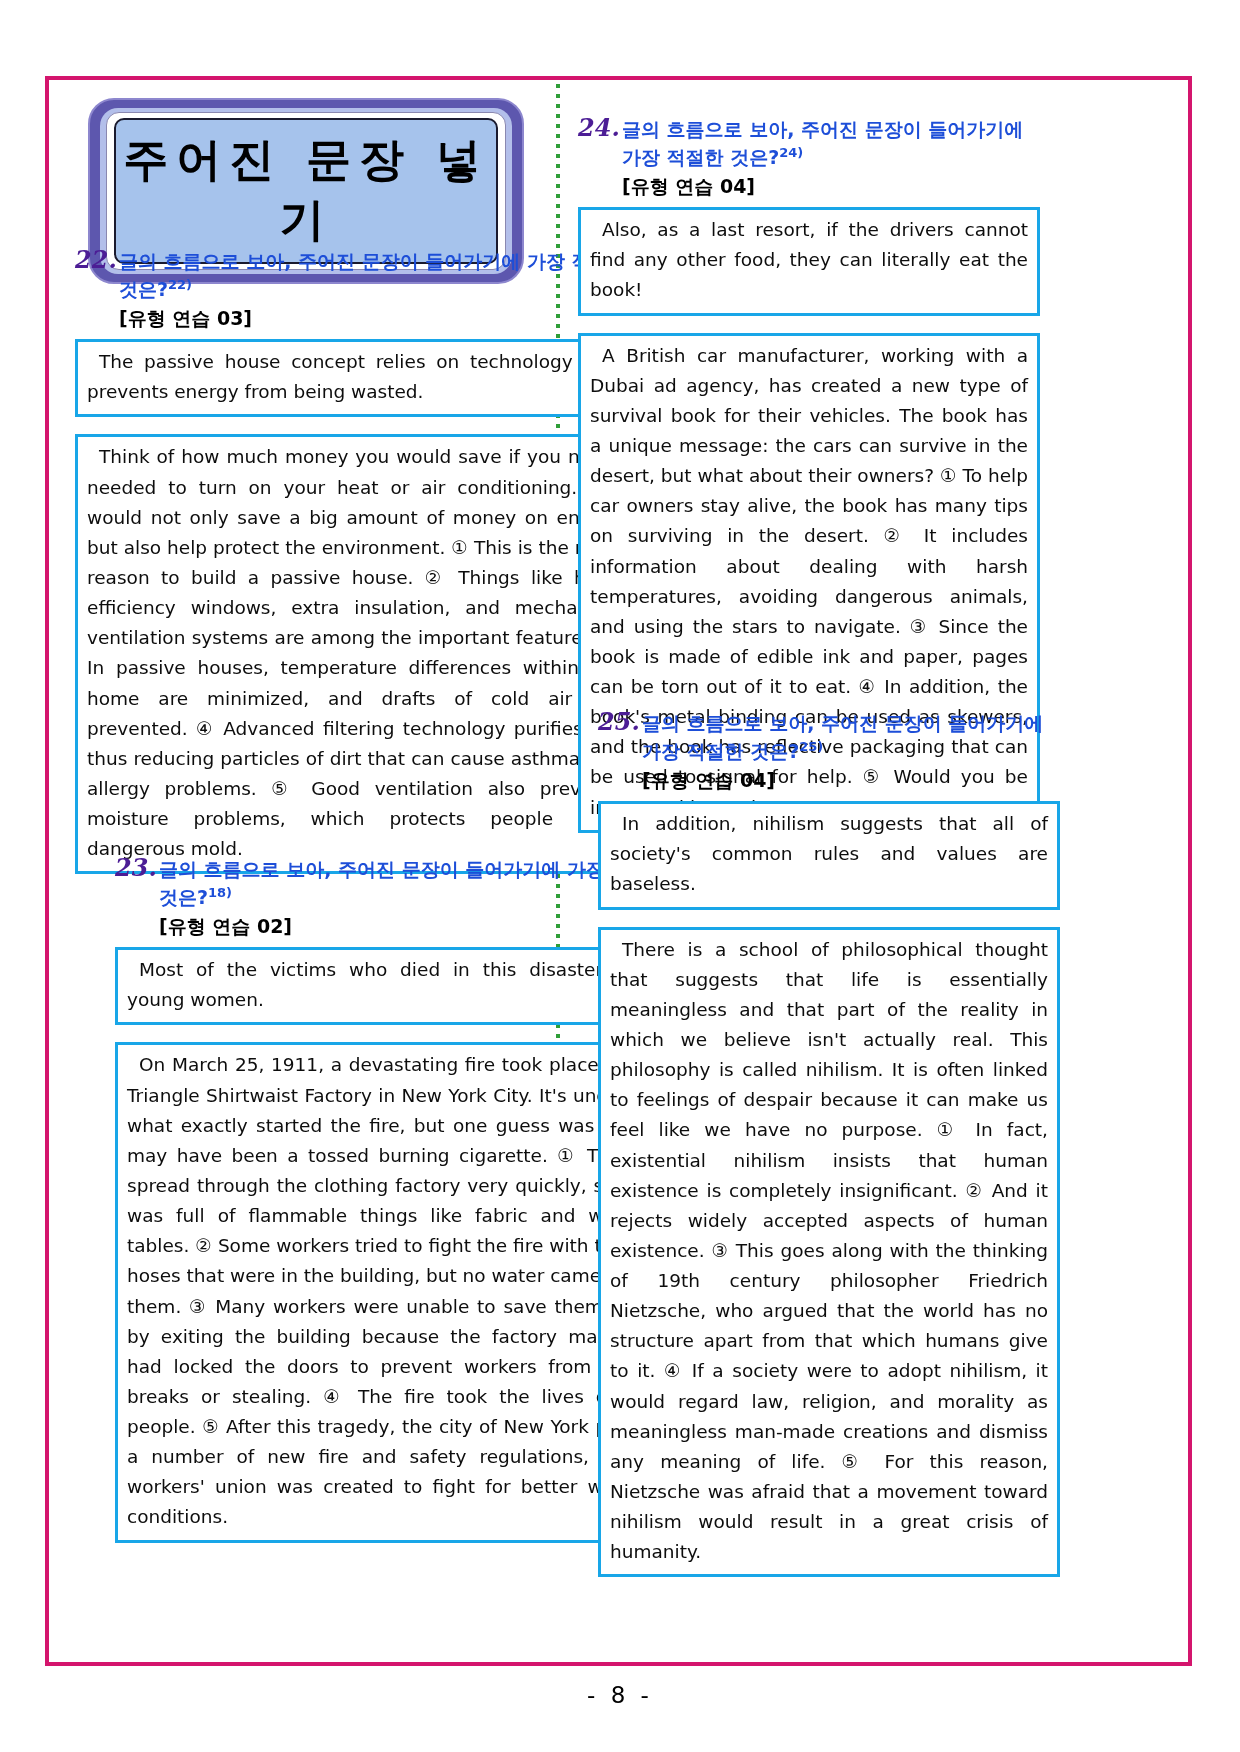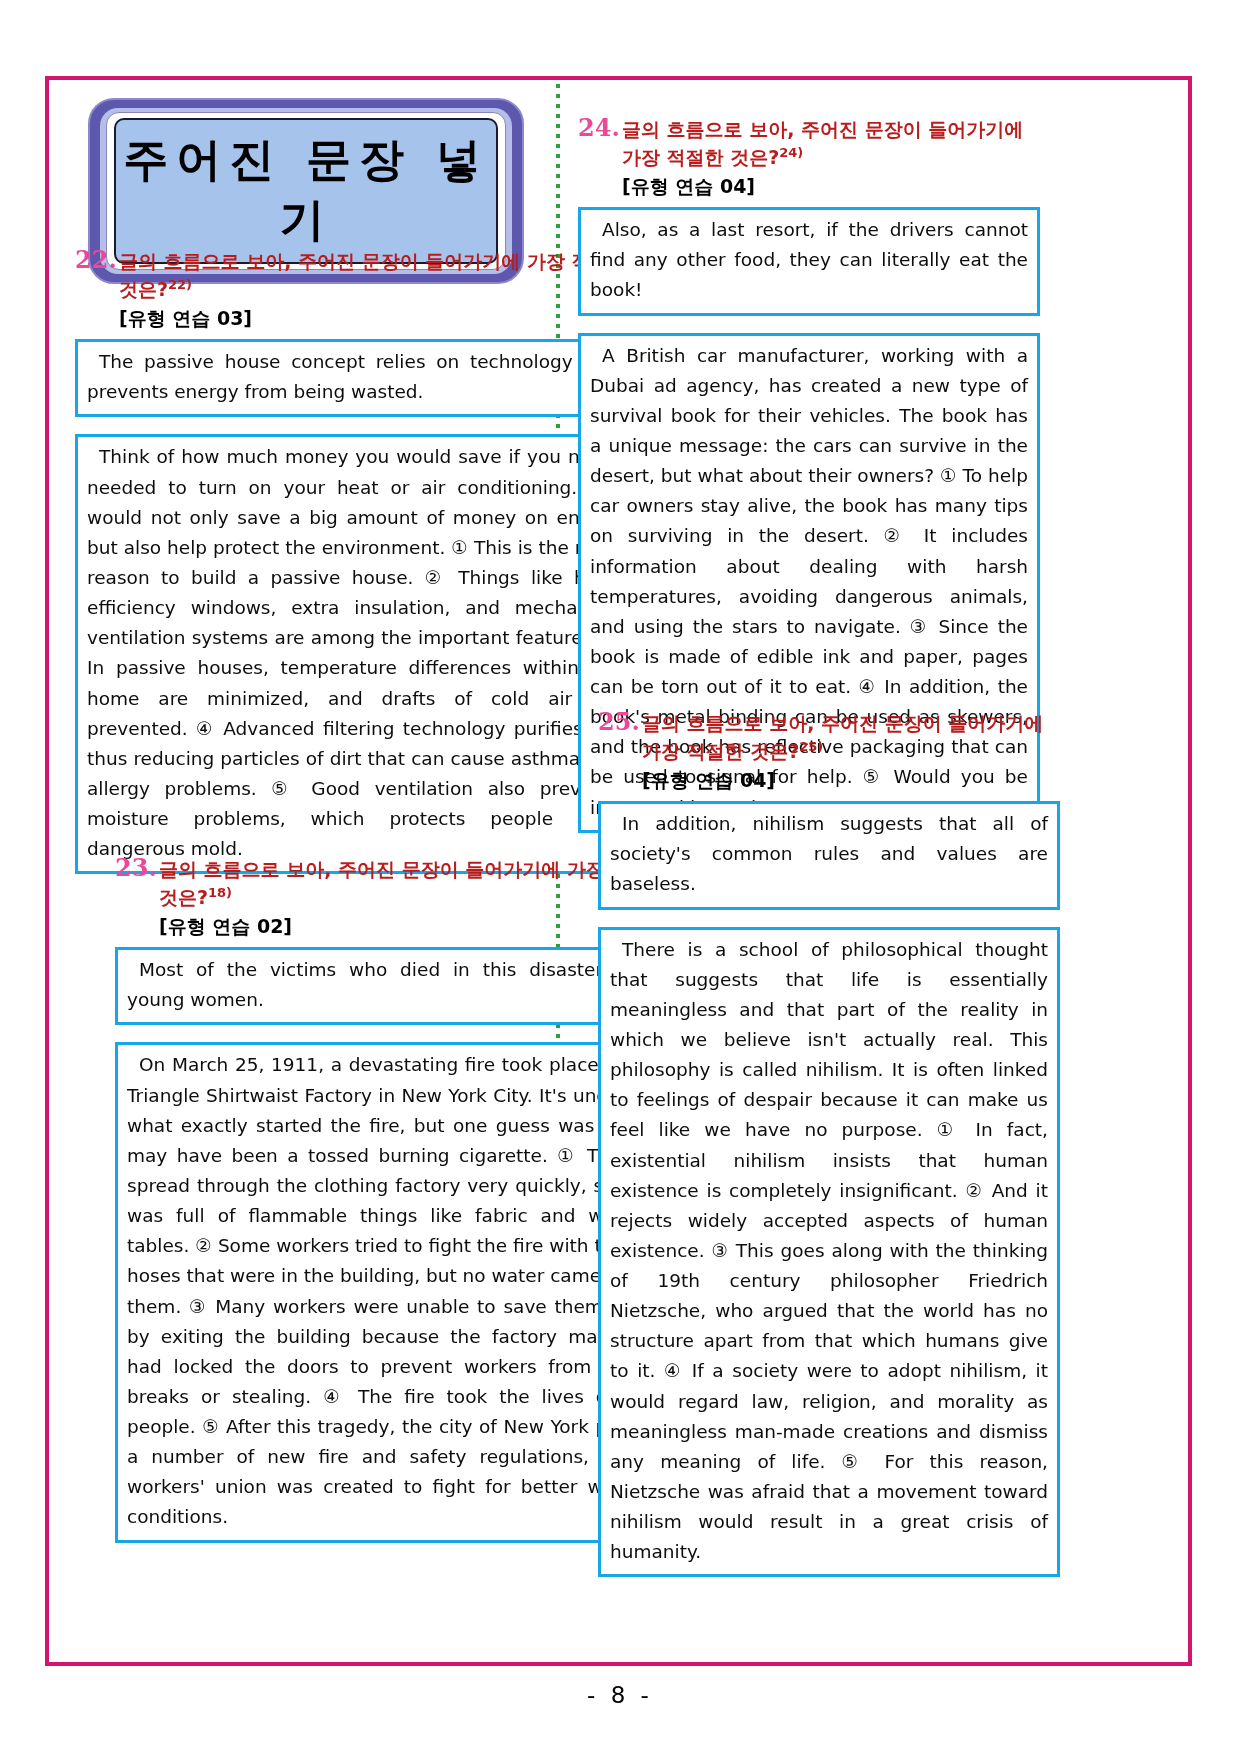--- a/index.html
+++ b/index.html
@@ -28,23 +28,23 @@
     font-family:"DejaVu Sans","Liberation Sans",sans-serif;
   }
   
   .question { position:absolute; }
   .q-left  { left:75px;  width:558px; }
   .q-right { left:578px; width:462px; }
   .q-header { position:relative; padding-left:44px; min-height:30px; }
   .q-num {
     position:absolute; left:0; top:-3px;
     font-family:"DejaVu Serif","Liberation Serif",serif;
-    font-weight:bold; font-size:24px; color:#ec4899;
+    font-style:italic; font-weight:bold; font-size:24px; color:#4c1d95;
   }
-  .q-prompt { font-weight:bold; font-size:19px; line-height:1.45; color:#b91c1c; }
+  .q-prompt { font-weight:bold; font-size:19px; line-height:1.45; color:#1d4ed8; }
   .q-ref { font-size:13px; font-weight:bold; vertical-align:super; line-height:0; }
   .q-tag { font-weight:bold; font-size:19px; margin-top:3px; color:#000; }
   .given-box, .passage-box {
     border:3px solid #18a6e8; box-sizing:border-box; background:#fff;
     padding:5px 9px 7px 9px;
     font-size:18.5px; line-height:1.63; text-align:justify; text-indent:12px;
     color:#0d0d0d;
   }
   .given-box   { margin-top:7px; }
   .passage-box { margin-top:17px; }

